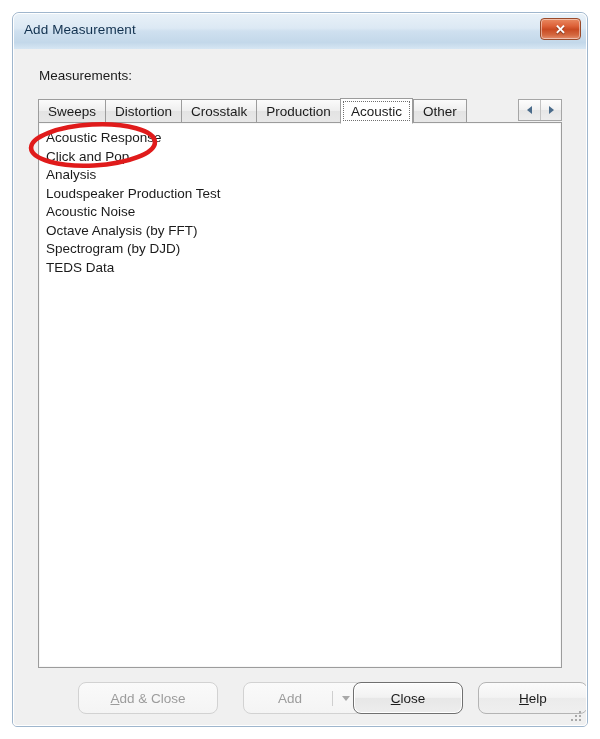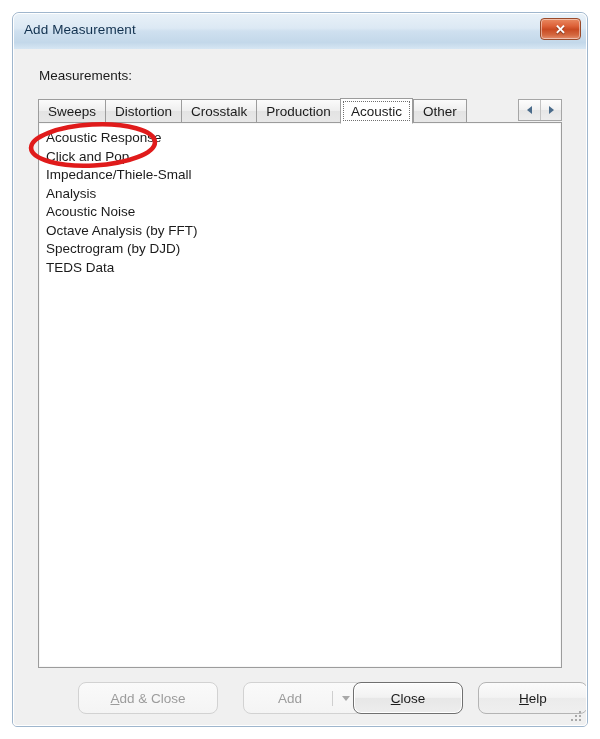--- a/index.html
+++ b/index.html
@@ -345,22 +345,22 @@
         </div>
         <div class="scroll-btn">
           <span class="tri-right"></span>
         </div>
       </div>
     </div>
 
     <div id="listbox">
         <div class="list-item">Acoustic Response</div>
         <div class="list-item">Click and Pop</div>
-        <div class="list-item">Impedance/Thiele-Small</div>
         <div class="list-item">Analysis</div>
+        <div class="list-item">Loudspeaker Production Test</div>
         <div class="list-item">Acoustic Noise</div>
         <div class="list-item">Octave Analysis (by FFT)</div>
         <div class="list-item">Spectrogram (by DJD)</div>
         <div class="list-item">TEDS Data</div>
       </div>
 
     <svg id="annotation-ellipse" viewBox="0 0 134 48" xmlns="http://www.w3.org/2000/svg">
       <ellipse cx="67" cy="24" rx="62" ry="20.5" fill="none" stroke="#e01b1b" stroke-width="4.6" transform="rotate(-3 67 24)"></ellipse>
     </svg>
 

